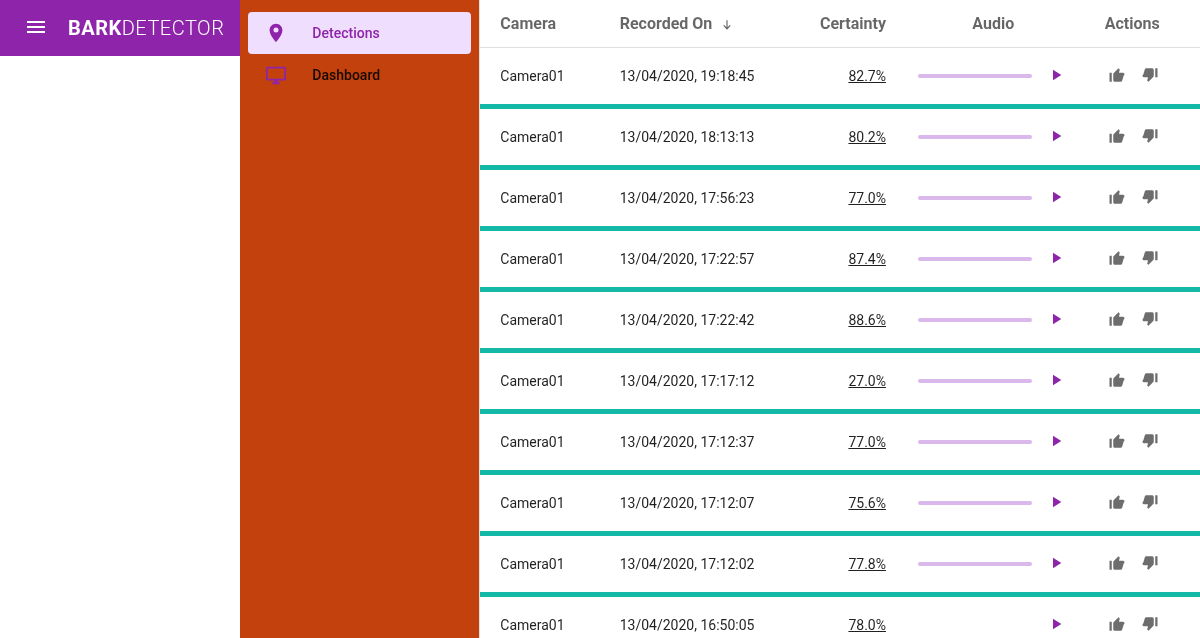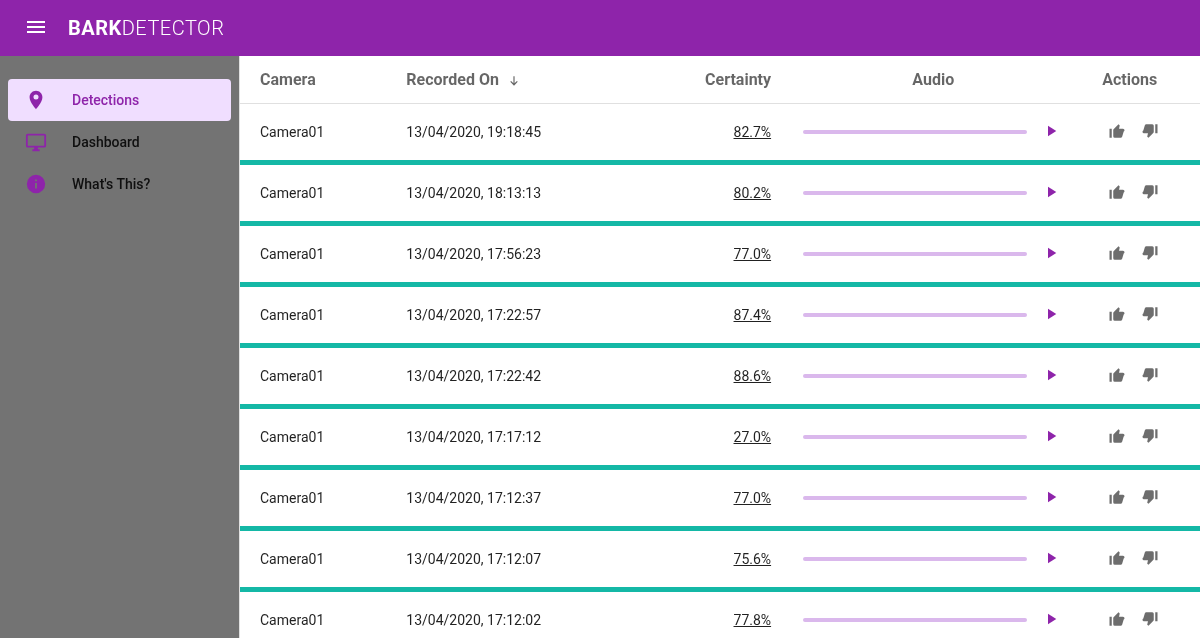--- a/index.html
+++ b/index.html
@@ -5,21 +5,20 @@
 * { box-sizing: border-box; margin: 0; padding: 0; }
 html, body { height: 100%; }
 body {
   font-family: Roboto, "Helvetica Neue", Arial, sans-serif;
   font-size: 14px;
   color: rgba(0,0,0,0.87);
   background: #fff;
 }
 .app {
   display: flex;
-  flex-direction: column;
   width: 1200px;
   height: 638px;
   overflow: hidden;
 }
 .app-bar {
   height: 56px;
   background: #8e24aa;
   color: #fff;
   display: flex;
   align-items: center;
@@ -42,22 +41,22 @@
 .title .bold { font-weight: 700; }
 .title .light { font-weight: 300; }
 .body-wrapper {
   flex: 1;
   display: flex;
   min-height: 0;
 }
 .sidenav {
   width: 240px;
   border-right: 1px solid #e0e0e0;
-  padding-top: 23px;
-  background: #737373;
+  padding-top: 12px;
+  background: #c2410c;
   flex-shrink: 0;
 }
 .nav-item {
   display: flex;
   align-items: center;
   height: 42px;
   padding: 0 16px;
   margin: 0 8px 0 8px;
   cursor: pointer;
   color: rgba(0,0,0,0.87);
@@ -165,28 +164,20 @@
         </span>
         <span class="label">Detections</span>
       </div>
       <div class="nav-item">
         <span class="nav-icon">
           <svg viewBox="0 0 24 24">
               <path d="M21 3H3a2 2 0 00-2 2v11a2 2 0 002 2h7v2H8v2h8v-2h-2v-2h7a2 2 0 002-2V5a2 2 0 00-2-2zm0 13H3V5h18v11z"></path>
             </svg>
         </span>
         <span class="label">Dashboard</span>
-      </div>
-      <div class="nav-item">
-        <span class="nav-icon">
-          <svg viewBox="0 0 24 24">
-              <path d="M12 2a10 10 0 100 20 10 10 0 000-20zm1 15h-2v-6h2v6zm0-8h-2V7h2v2z"></path>
-            </svg>
-        </span>
-        <span class="label">What's This?</span>
       </div>
     </nav>
 
     <main class="content">
       <table class="table">
         <thead>
           <tr>
             <th class="col-camera">
               <span>Camera</span>
             </th>

